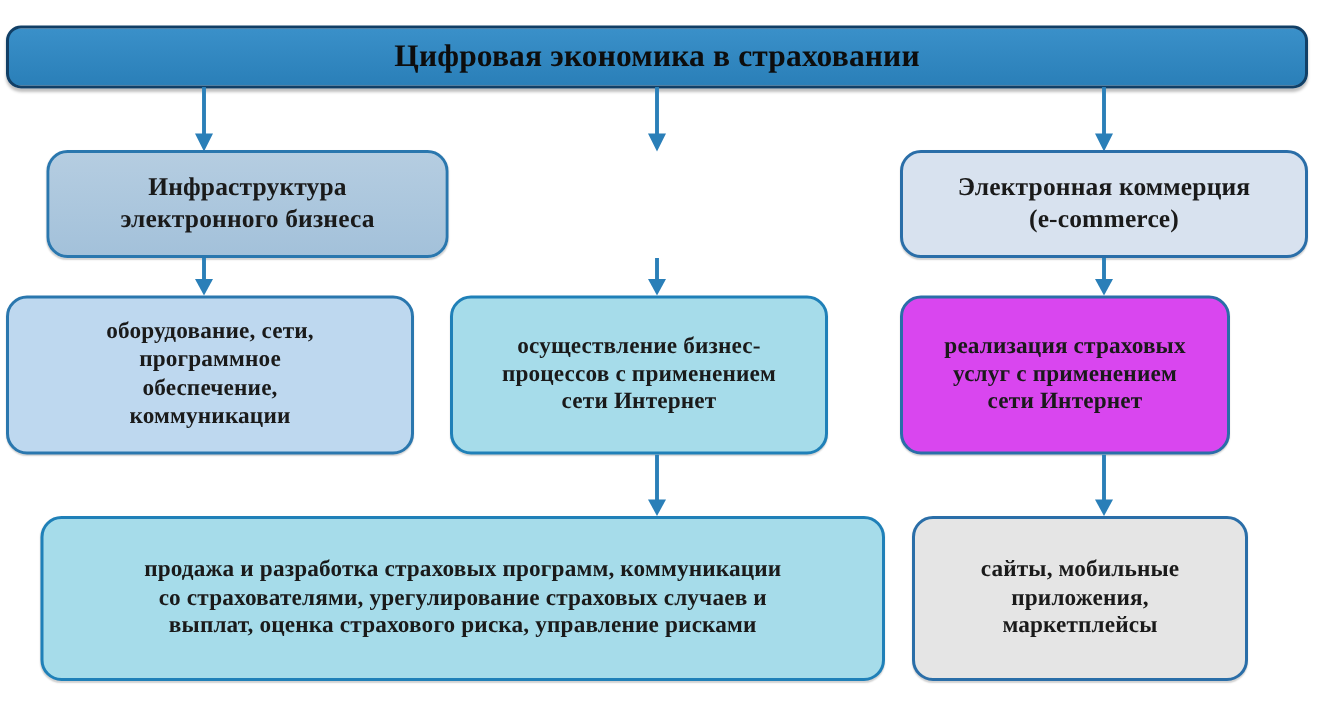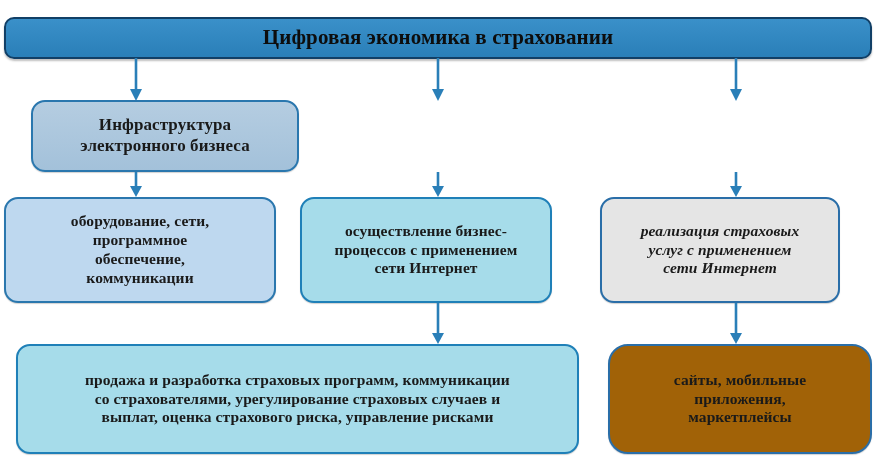--- a/index.html
+++ b/index.html
@@ -81,39 +81,37 @@
     left: 4px; width: 272px;
     background: #bed8ef;
     border-color: #2a77ae;
   }
   #node-processes {
     left: 300px; width: 252px;
     background: #a6dcea;
     border-color: #1f80b8;
   }
   #node-services {
-    left: 600px; width: 240px;
-    background: #e5e5e5;
+    left: 600px; width: 220px;
+    background: #d946ef;
     border-color: #2a6ea8;
-    font-style: italic;
   }
 
   
   .row4 { top: 344px; height: 110px; font-size: 15.5px; }
   #node-sales {
-    left: 16px; width: 563px;
+    left: 27px; width: 563px;
     background: #a6dcea;
     border-color: #1f80b8;
     font-family: Liberation Serif, serif;
   }
   #node-channels {
-    left: 608px; width: 264px;
-    background: #a16207;
+    left: 608px; width: 224px;
+    background: #e5e5e5;
     border-color: #2a6ea8;
-    border-radius: 20px;
   }
 
   
   .arrow {
     position: absolute;
     pointer-events: none;
   }
   .arrow svg { display: block; }
 </style>
 </head>
@@ -140,20 +138,24 @@
   <div class="arrow" style="left:725px; top:58px; width:22px; height:44px;">
     <svg width="22" height="44" viewBox="0 0 22 44" xmlns="http://www.w3.org/2000/svg">
       <line x1="11" y1="0" x2="11" y2="36" stroke="#2a7fb8" stroke-width="2.6"></line>
       <polygon points="11,43 5,31 17,31" fill="#2a7fb8"></polygon>
     </svg>
   </div>
 
   <div class="node row2" id="node-infra">
     <span class="txt">Инфраструктура
 электронного бизнеса</span>
+  </div>
+  <div class="node row2" id="node-ecommerce">
+    <span class="txt">Электронная коммерция
+(e-commerce)</span>
   </div>
 
   <div class="arrow" style="left:125px; top:172px; width:22px; height:26px;">
     <svg width="22" height="26" viewBox="0 0 22 26" xmlns="http://www.w3.org/2000/svg">
       <line x1="11" y1="0" x2="11" y2="18" stroke="#2a7fb8" stroke-width="2.6"></line>
       <polygon points="11,25 5,14 17,14" fill="#2a7fb8"></polygon>
     </svg>
   </div>
   <div class="arrow" style="left:427px; top:172px; width:22px; height:26px;">
     <svg width="22" height="26" viewBox="0 0 22 26" xmlns="http://www.w3.org/2000/svg">

